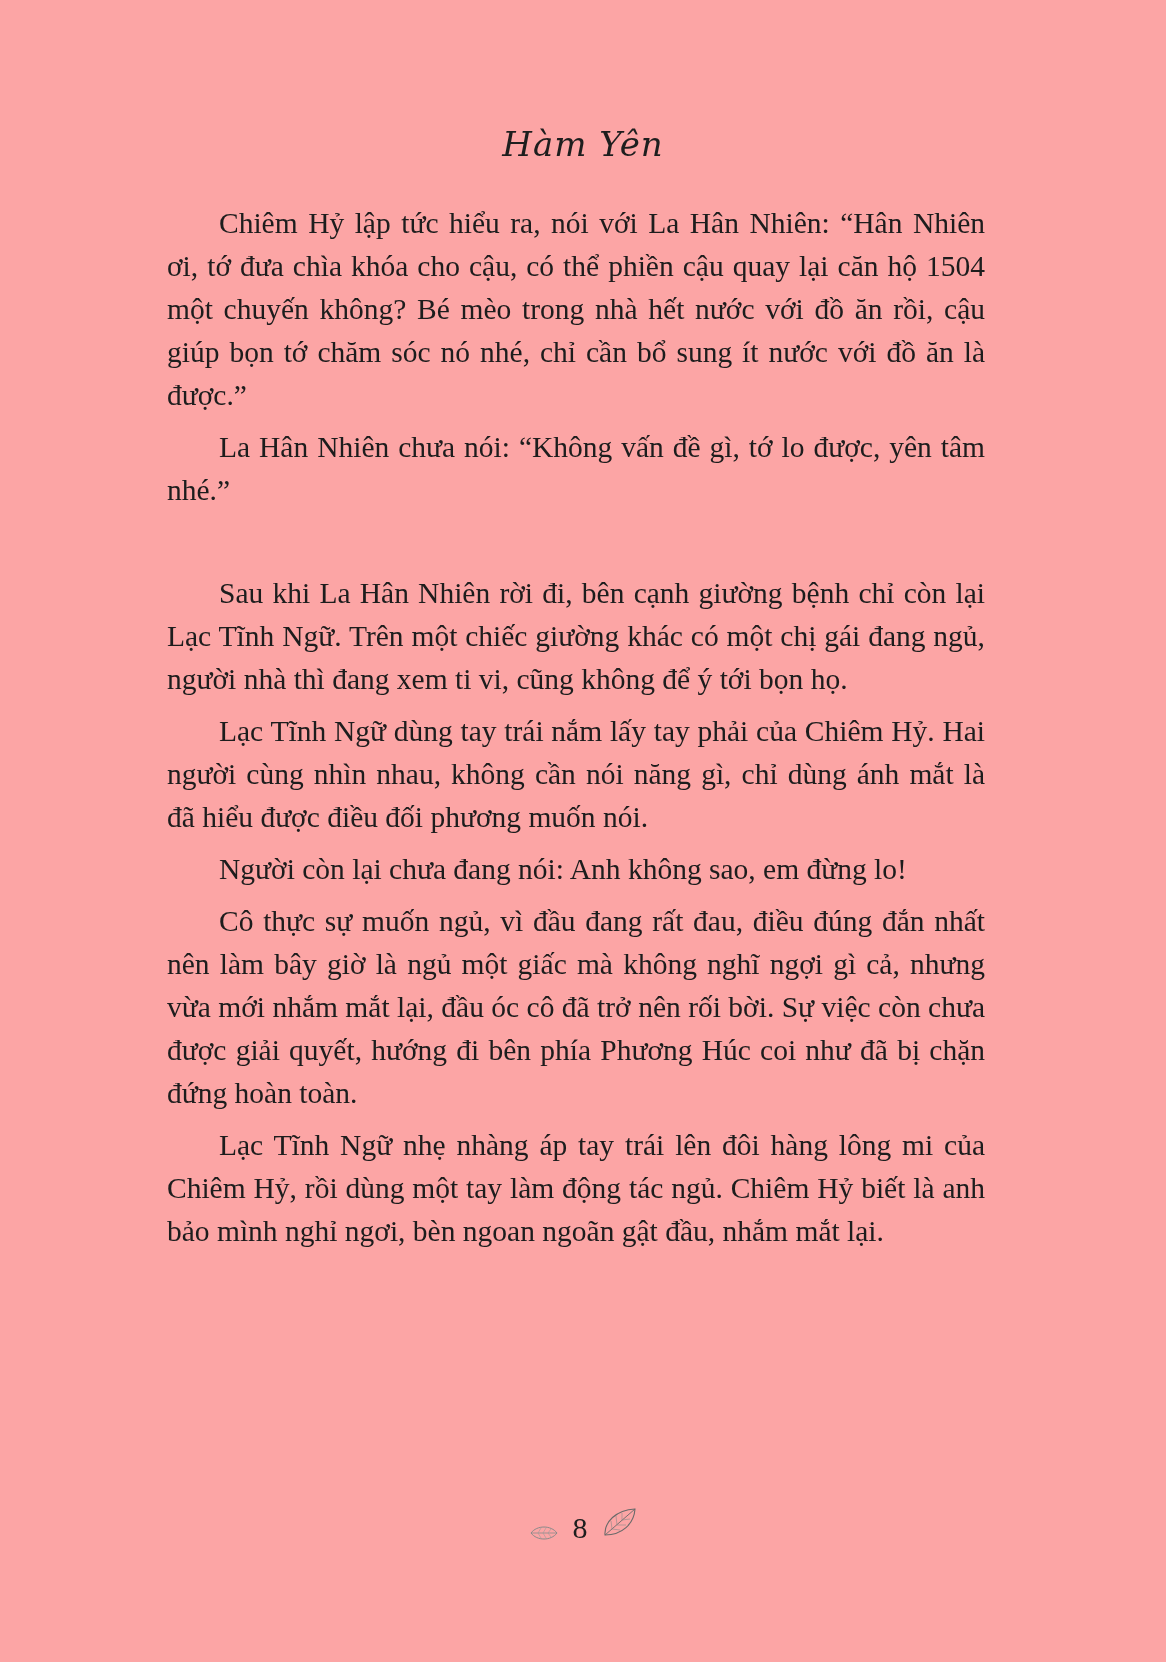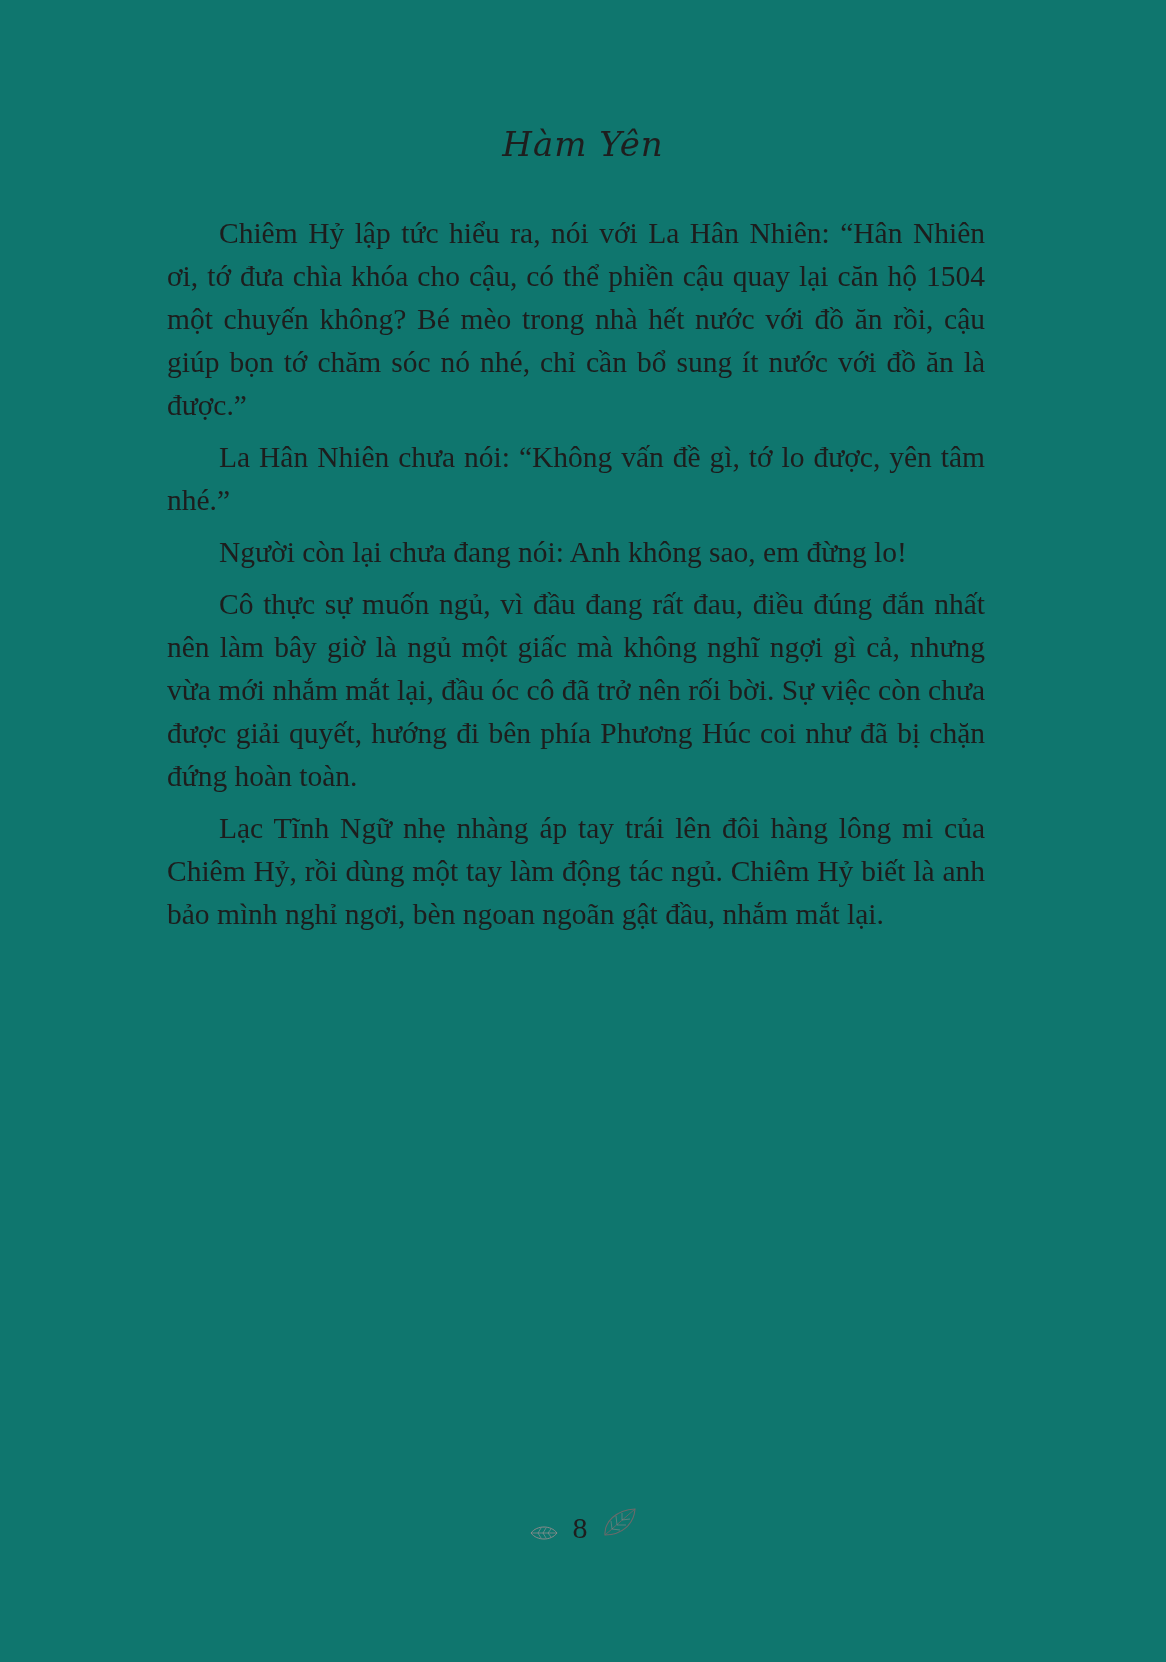--- a/index.html
+++ b/index.html
@@ -1,43 +1,45 @@
 <!DOCTYPE html>
 <html><head>
 <meta charset="utf-8">
 <style>
   html, body { margin: 0; padding: 0; background: #ffffff; }
   body { width: 1166px; height: 1662px; position: relative; overflow: hidden; }
-  .page { position: absolute; left: 0; top: 0; width: 1166px; height: 1662px; background: #0f766e; }
+  .page { position: absolute; left: 0; top: 0; width: 1166px; height: 1662px; background: #fca5a5; }
   .running-head {
     position: absolute; left: 0; width: 1166px; top: 124px; text-align: center;
     font-family: "DejaVu Serif", serif; font-style: italic; font-size: 34px; color: #1e1e1e;
     letter-spacing: 1px;
   }
   .text-block {
-    position: absolute; left: 167px; width: 818px; top: 212px;
+    position: absolute; left: 167px; width: 818px; top: 202px;
     font-family: "Liberation Serif", serif; font-size: 29.5px; line-height: 43px; color: #1d1d1d;
   }
   .para { margin: 0 0 9px 0; text-indent: 52px; text-align: justify; text-align-last: left; }
   .para.gap { margin-top: 60px; }
   .folio {
     position: absolute; left: 0; width: 1166px; top: 1510px; display: flex; justify-content: center; align-items: center; gap: 14px;
   }
   .folio-num { font-family: "Liberation Serif", serif; font-size: 30px; color: #1e1e1e; }
   .leaf { display: inline-block; }
 </style>
 </head>
 <body>
 
 <div class="page">
   <div class="running-head">Hàm Yên</div>
 
   <div class="text-block">
     <p class="para">Chiêm Hỷ lập tức hiểu ra, nói với La Hân Nhiên: “Hân Nhiên ơi, tớ đưa chìa khóa cho cậu, có thể phiền cậu quay lại căn hộ 1504 một chuyến không? Bé mèo trong nhà hết nước với đồ ăn rồi, cậu giúp bọn tớ chăm sóc nó nhé, chỉ cần bổ sung ít nước với đồ ăn là được.”</p>
     <p class="para">La Hân Nhiên chưa nói: “Không vấn đề gì, tớ lo được, yên tâm nhé.”</p>
+    <p class="para gap">Sau khi La Hân Nhiên rời đi, bên cạnh giường bệnh chỉ còn lại Lạc Tĩnh Ngữ. Trên một chiếc giường khác có một chị gái đang ngủ, người nhà thì đang xem ti vi, cũng không để ý tới bọn họ.</p>
+    <p class="para">Lạc Tĩnh Ngữ dùng tay trái nắm lấy tay phải của Chiêm Hỷ. Hai người cùng nhìn nhau, không cần nói năng gì, chỉ dùng ánh mắt là đã hiểu được điều đối phương muốn nói.</p>
     <p class="para">Người còn lại chưa đang nói: Anh không sao, em đừng lo!</p>
     <p class="para">Cô thực sự muốn ngủ, vì đầu đang rất đau, điều đúng đắn nhất nên làm bây giờ là ngủ một giấc mà không nghĩ ngợi gì cả, nhưng vừa mới nhắm mắt lại, đầu óc cô đã trở nên rối bời. Sự việc còn chưa được giải quyết, hướng đi bên phía Phương Húc coi như đã bị chặn đứng hoàn toàn.</p>
     <p class="para">Lạc Tĩnh Ngữ nhẹ nhàng áp tay trái lên đôi hàng lông mi của Chiêm Hỷ, rồi dùng một tay làm động tác ngủ. Chiêm Hỷ biết là anh bảo mình nghỉ ngơi, bèn ngoan ngoãn gật đầu, nhắm mắt lại.</p>
   </div>
 
   <div class="folio">
     <span class="leaf" style="margin-top:14px;">
       <svg width="30" height="18" viewBox="0 0 30 18">
         <path d="M2 9 C8 1, 22 1, 28 9 C22 17, 8 17, 2 9 Z" fill="none" stroke="#8a8a8a" stroke-width="1"></path>
         <path d="M2 9 L28 9" stroke="#8a8a8a" stroke-width="0.8"></path>

